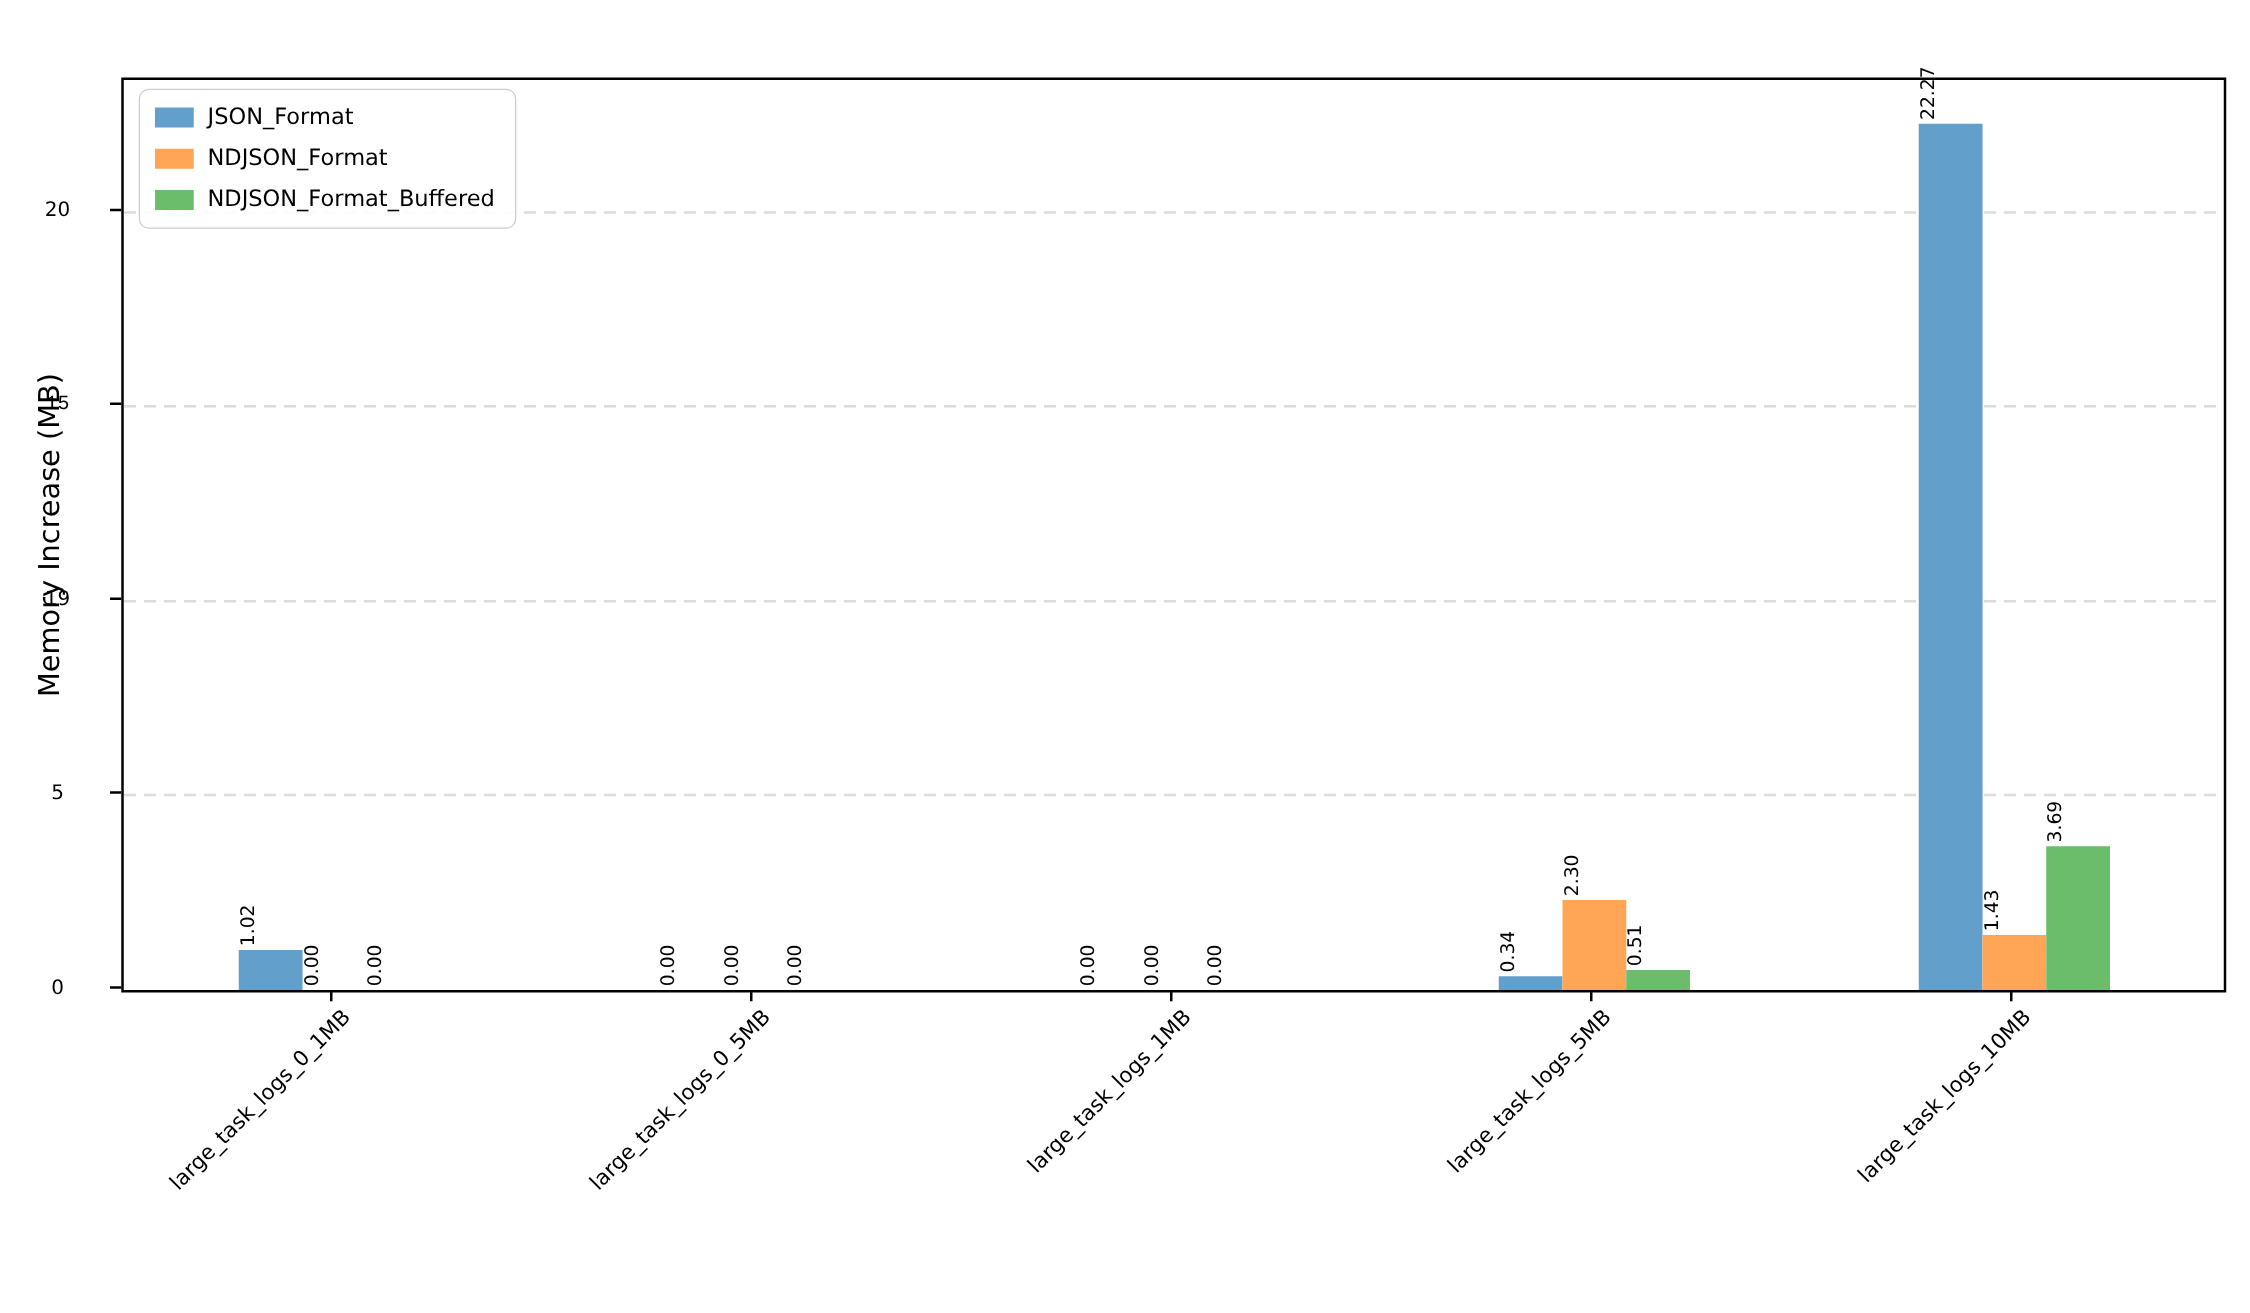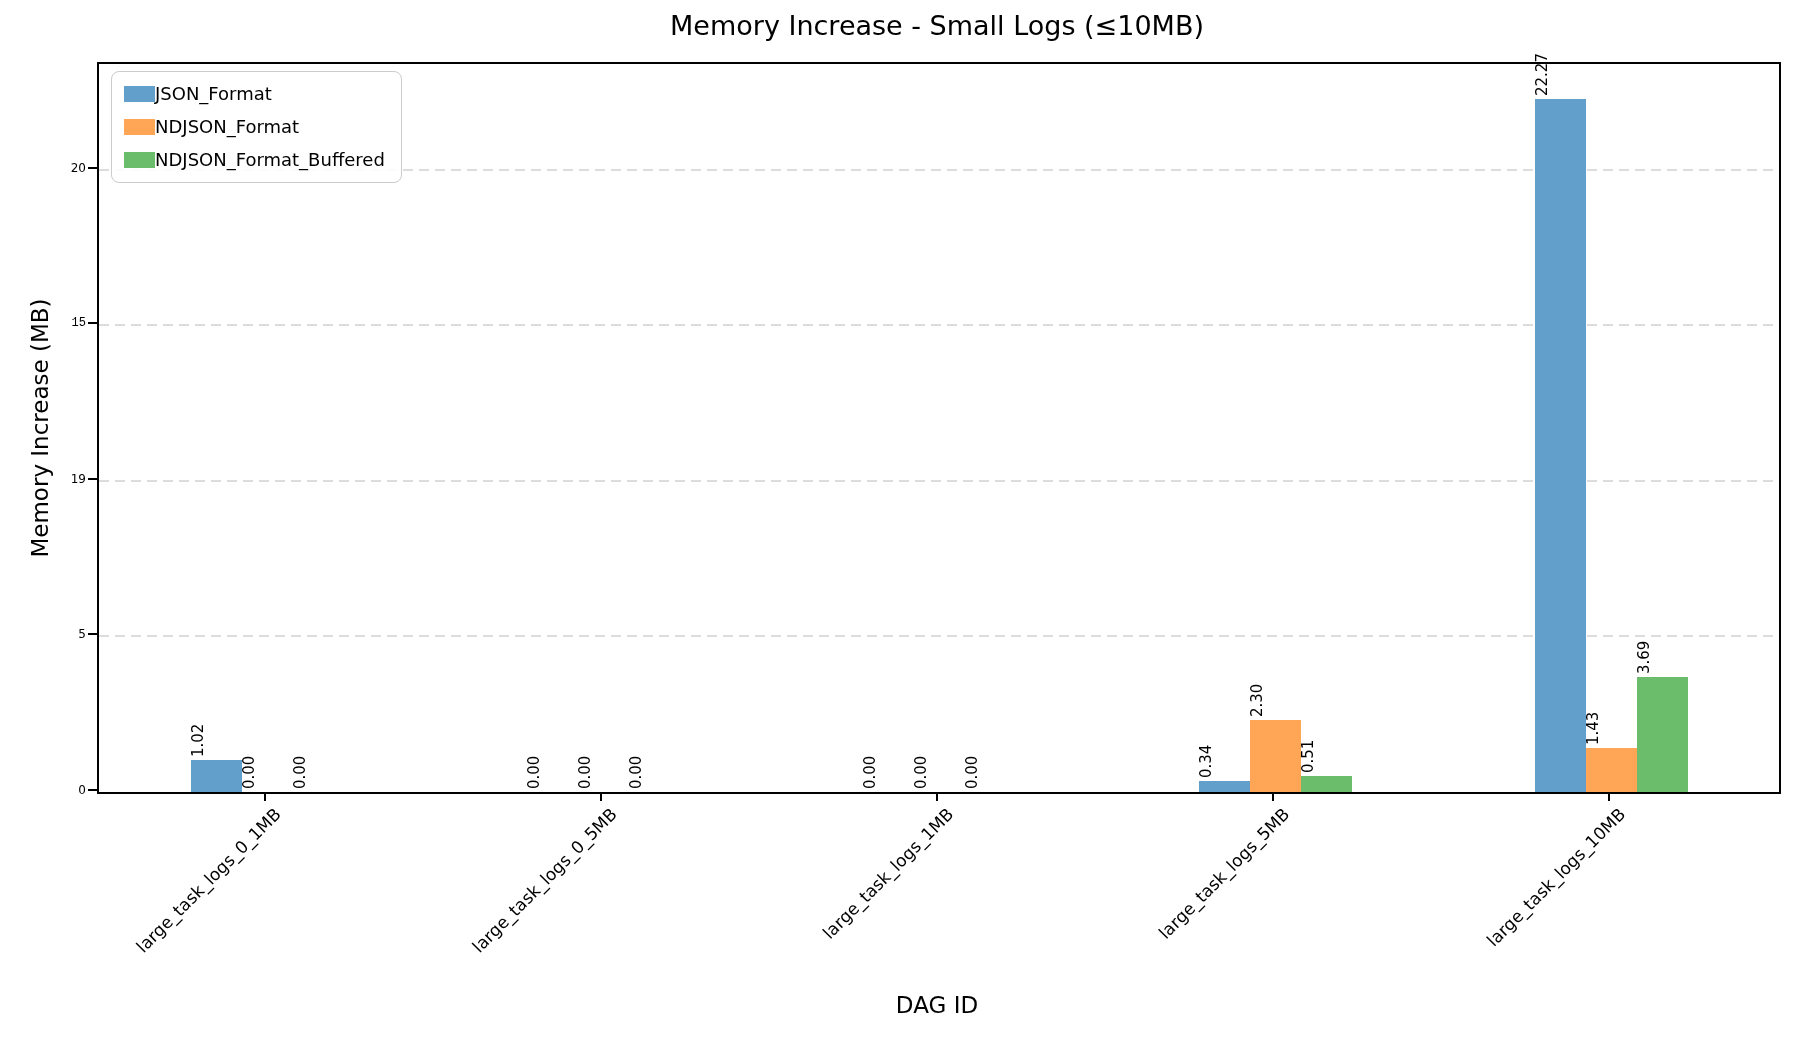--- a/index.html
+++ b/index.html
@@ -52,22 +52,22 @@
     font-size: 15px;
     line-height: 18px;
     color: #000000;
     transform-origin: 0 100%;
     transform: rotate(-90deg);
   }
   .y-tick-label {
     position: absolute;
     left: 6px;
     width: 80px;
-    text-align: right;
-    font-size: 12px;
+    text-align: center;
+    font-size: 16px;
     line-height: 22px;
     color: #000000;
   }
   .y-tick-mark {
     position: absolute;
     width: 9px;
     height: 2px;
     background: #000000;
   }
   .x-tick-mark {
@@ -113,39 +113,38 @@
     flex-direction: column;
     gap: 9px;
     padding: 10px 16px 10px 12px;
     border: 1.5px solid #cccccc;
     border-radius: 8px;
     background: rgba(255, 255, 255, 0.87);
   }
   .legend-item {
     display: flex;
     align-items: center;
-    gap: 0;
+    gap: 11px;
   }
   .legend-swatch {
     width: 31px;
     height: 16px;
     flex: 0 0 auto;
   }
   .legend-label {
     font-size: 18px;
     line-height: 24px;
     color: #000000;
     white-space: nowrap;
   }
 </style>
 </head>
 <body>
 
 <div class="figure">
-  <div class="chart-title">Memory Increase - Small Logs (≤10MB)</div>
   <div class="y-axis-label">Memory Increase (MB)</div>
   <div class="plot-area">
       <div class="gridline" style="top: 571.444px;"></div>
       <div class="gridline" style="top: 415.889px;"></div>
       <div class="gridline" style="top: 260.333px;"></div>
       <div class="gridline" style="top: 104.778px;"></div>
       <div class="bar" style="left: 91.5px; width: 51px; height: 32px; background: rgb(98, 160, 203);"></div>
       <span class="bar-value-label" style="left: 108px; top: 675px;">1.02</span>
       <div class="bar" style="left: 427.5px; width: 51px; height: 0px; background: rgb(98, 160, 203);"></div>
       <span class="bar-value-label" style="left: 444px; top: 707px;">0.00</span>
@@ -205,14 +204,13 @@
       </div>
       <div class="legend-item">
         <span class="legend-swatch" style="background: rgb(255, 165, 86);"></span>
         <span class="legend-label">NDJSON_Format</span>
       </div>
       <div class="legend-item">
         <span class="legend-swatch" style="background: rgb(107, 189, 107);"></span>
         <span class="legend-label">NDJSON_Format_Buffered</span>
       </div>
     </div>
-  <div class="x-axis-label">DAG ID</div>
 </div>
 
 </body></html>

